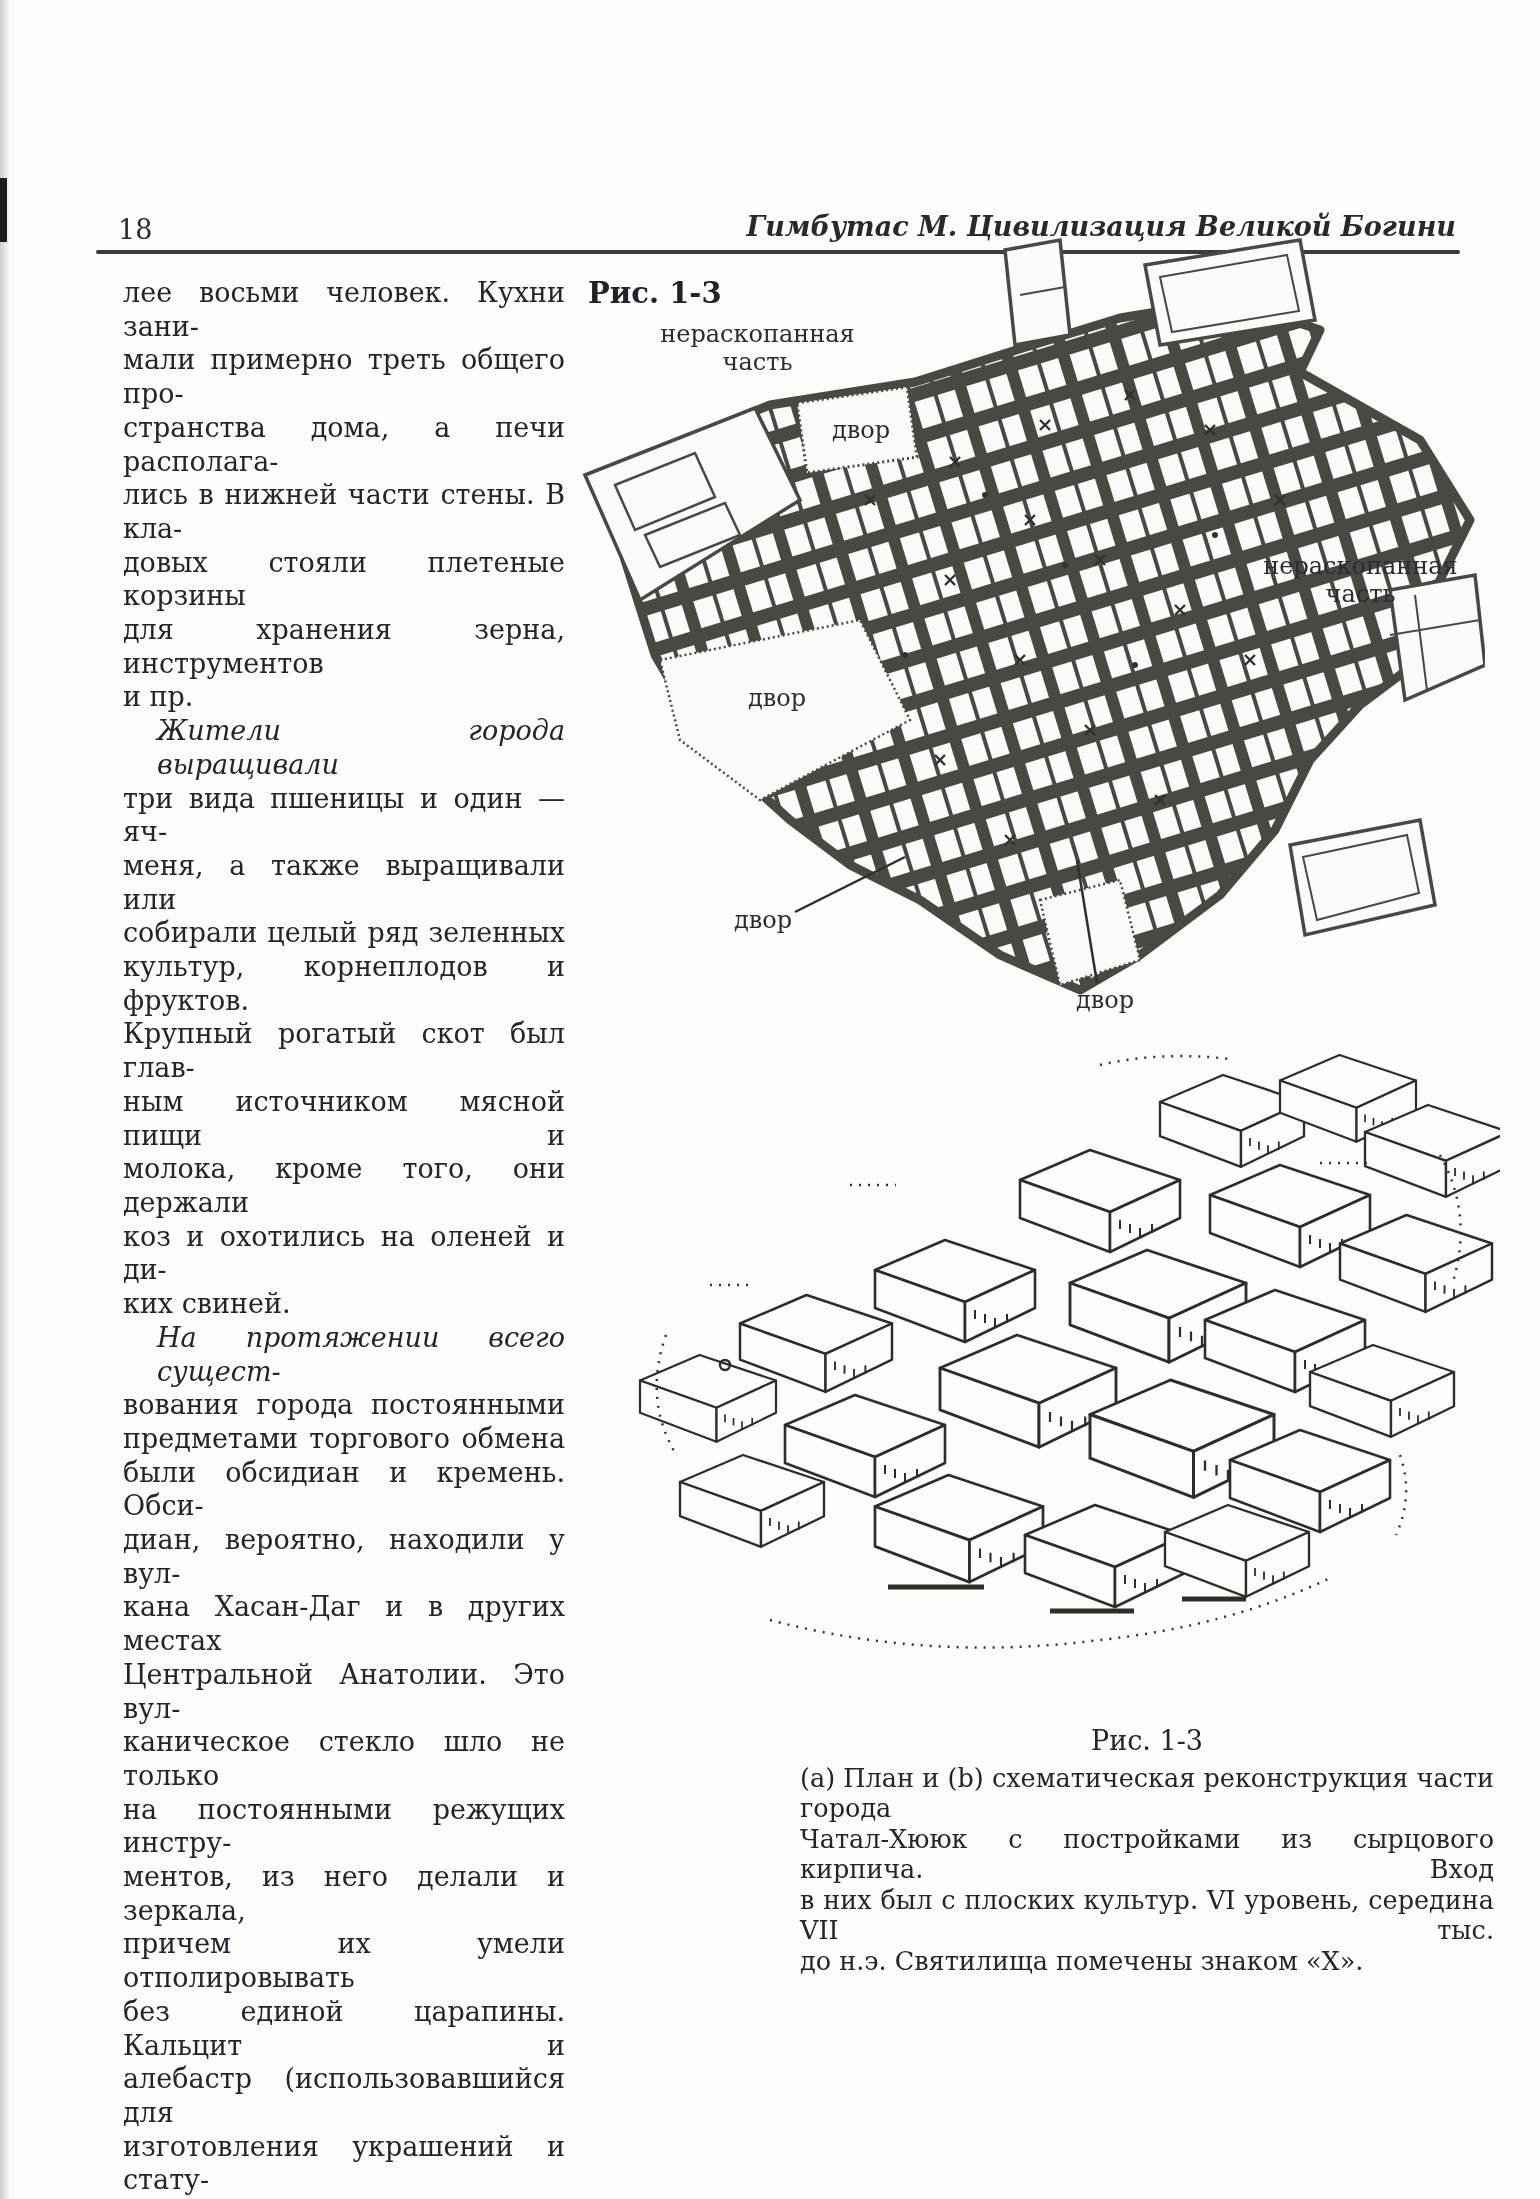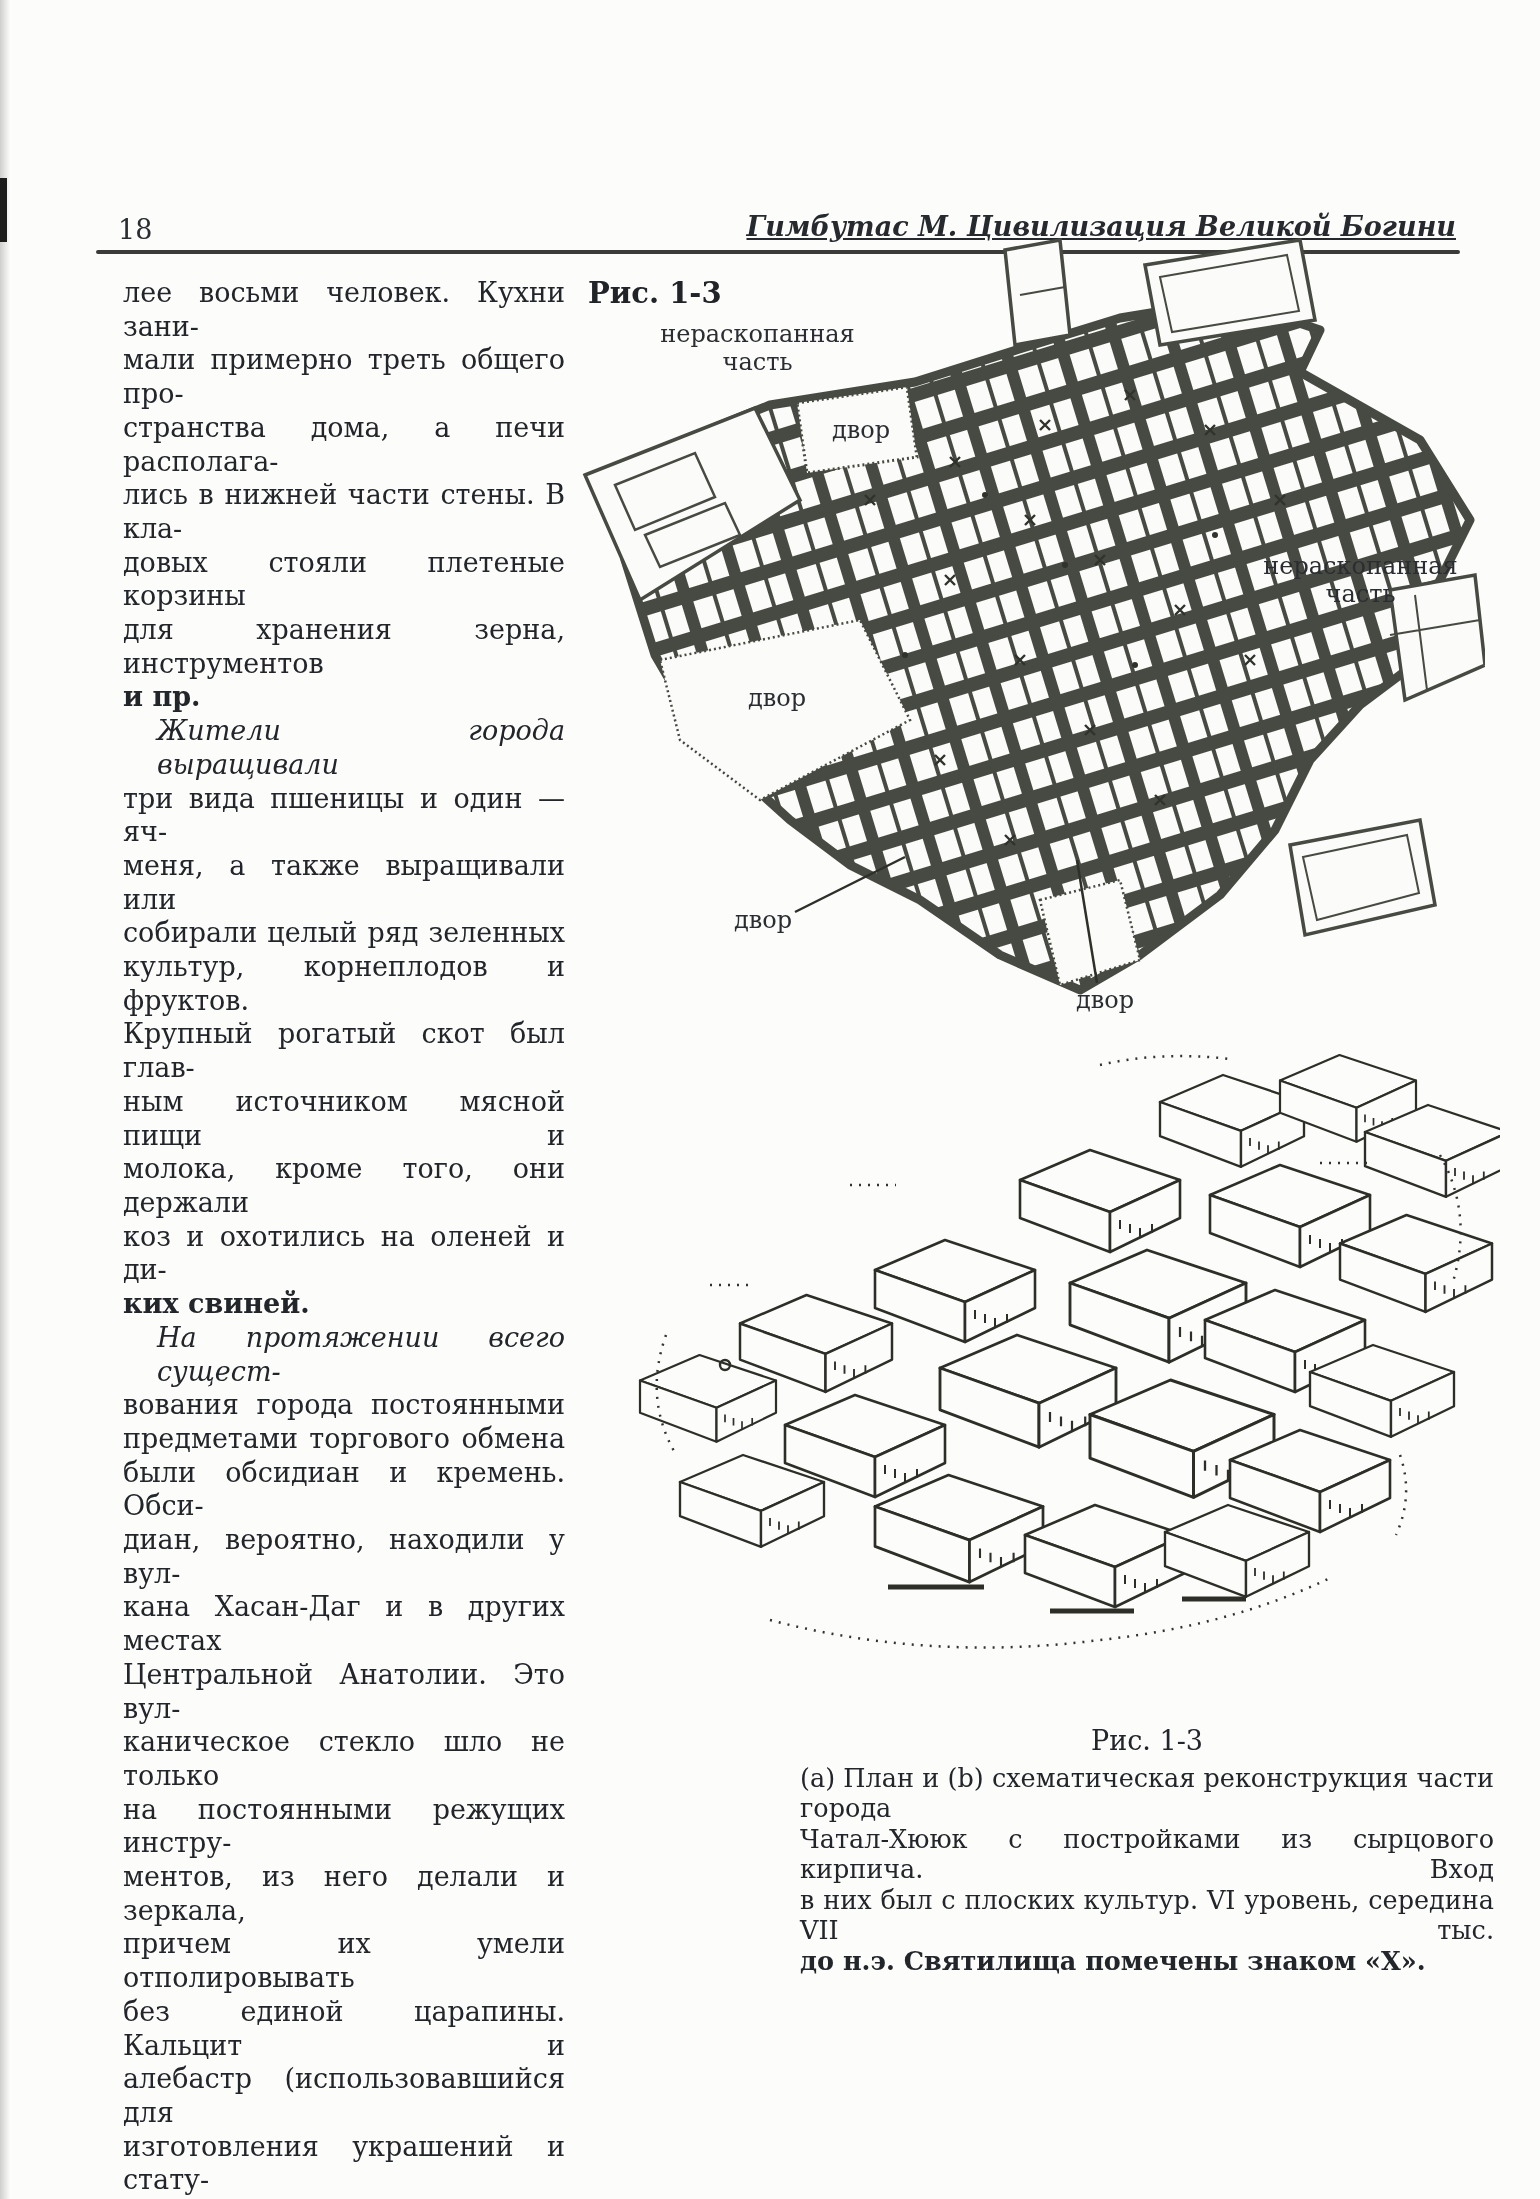--- a/index.html
+++ b/index.html
@@ -9,27 +9,27 @@
     font-family:"DejaVu Serif","Liberation Serif",serif;
     color:#24272b;
   }
   
   .scan-edge{position:absolute;left:0;top:0;width:10px;height:2199px;
     background:linear-gradient(90deg,rgba(0,0,0,.18),rgba(0,0,0,0));}
   .scan-mark{position:absolute;left:0;top:178px;width:7px;height:64px;background:#1c1c1c;}
 
   
   .page-number{position:absolute;left:118px;top:214px;font-size:27px;color:#2a2d31;}
-  .running-title{position:absolute;right:84px;top:211px;font-size:27px;font-style:italic;font-weight:bold;color:#26292d;white-space:nowrap;text-decoration:underline;}
+  .running-title{position:absolute;right:84px;top:211px;font-size:27px;font-style:italic;font-weight:bold;color:#26292d;white-space:nowrap;}
   .header-rule{position:absolute;left:96px;top:250px;width:1364px;height:4px;background:#3b3b39;border-radius:2px;}
 
   
   .text-column{position:absolute;left:123px;top:276px;width:442px;font-size:27px;line-height:33.7px;color:#22252a;}
   .tline{text-align:justify;text-align-last:justify;white-space:normal;}
-  .tline.tlast{text-align-last:left;font-weight:bold;}
+  .tline.tlast{text-align-last:left;}
   .para.indent .tline:first-child{padding-left:34px;font-style:italic;}
 
   
   .fig-heading{position:absolute;left:588px;top:276px;font-size:29px;font-weight:bold;color:#202327;}
 
   
   .plan-svg{position:absolute;left:575px;top:235px;width:910px;height:790px;}
   .recon-svg{position:absolute;left:620px;top:1035px;width:880px;height:665px;}
 
   

